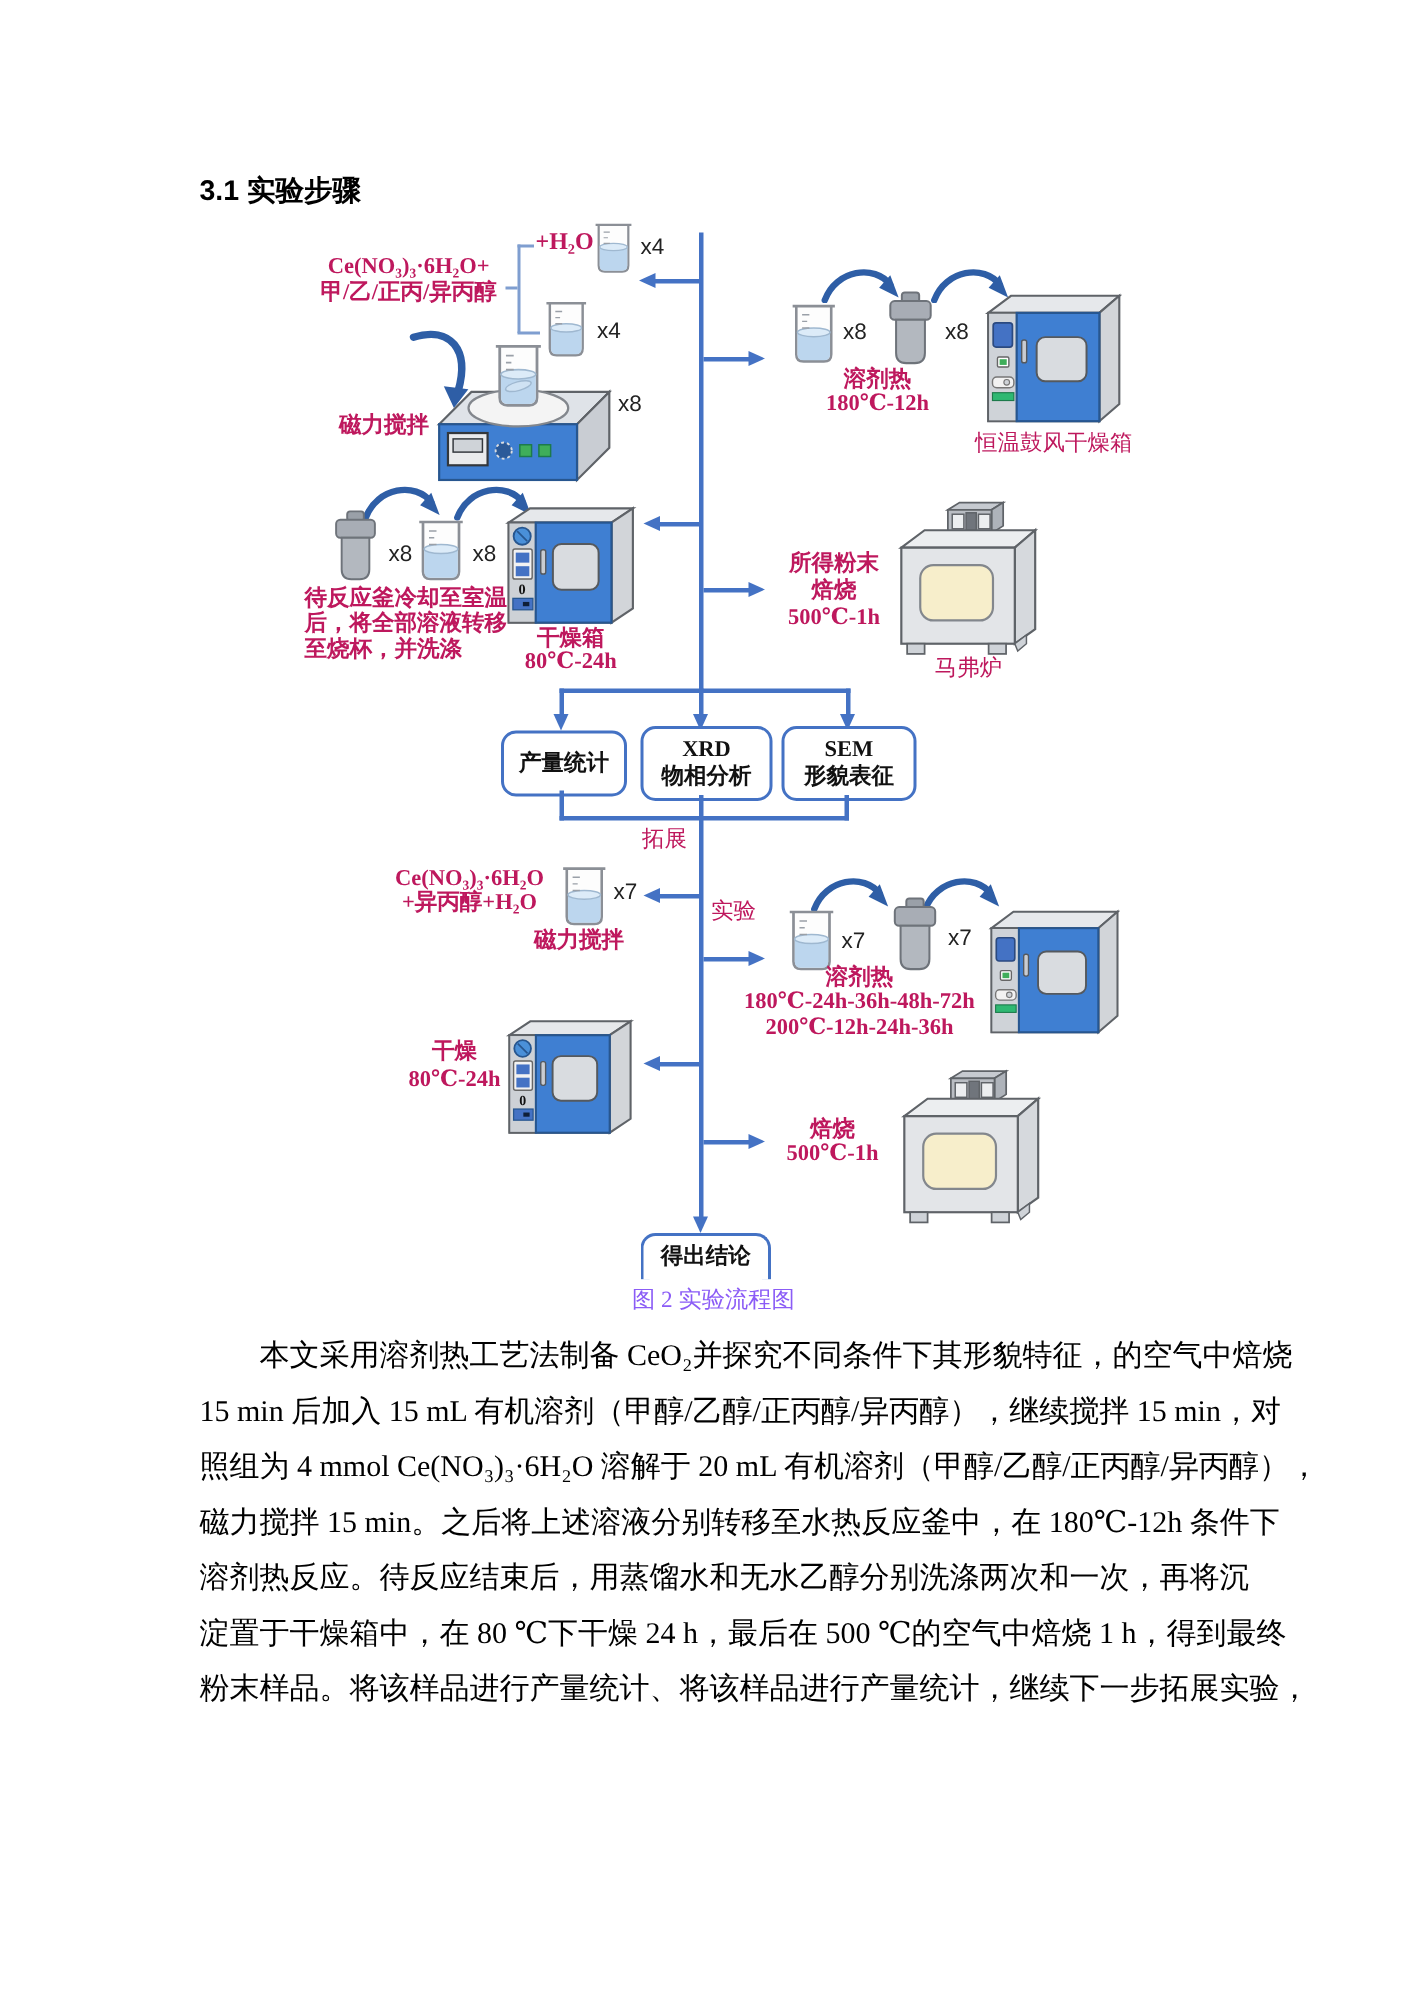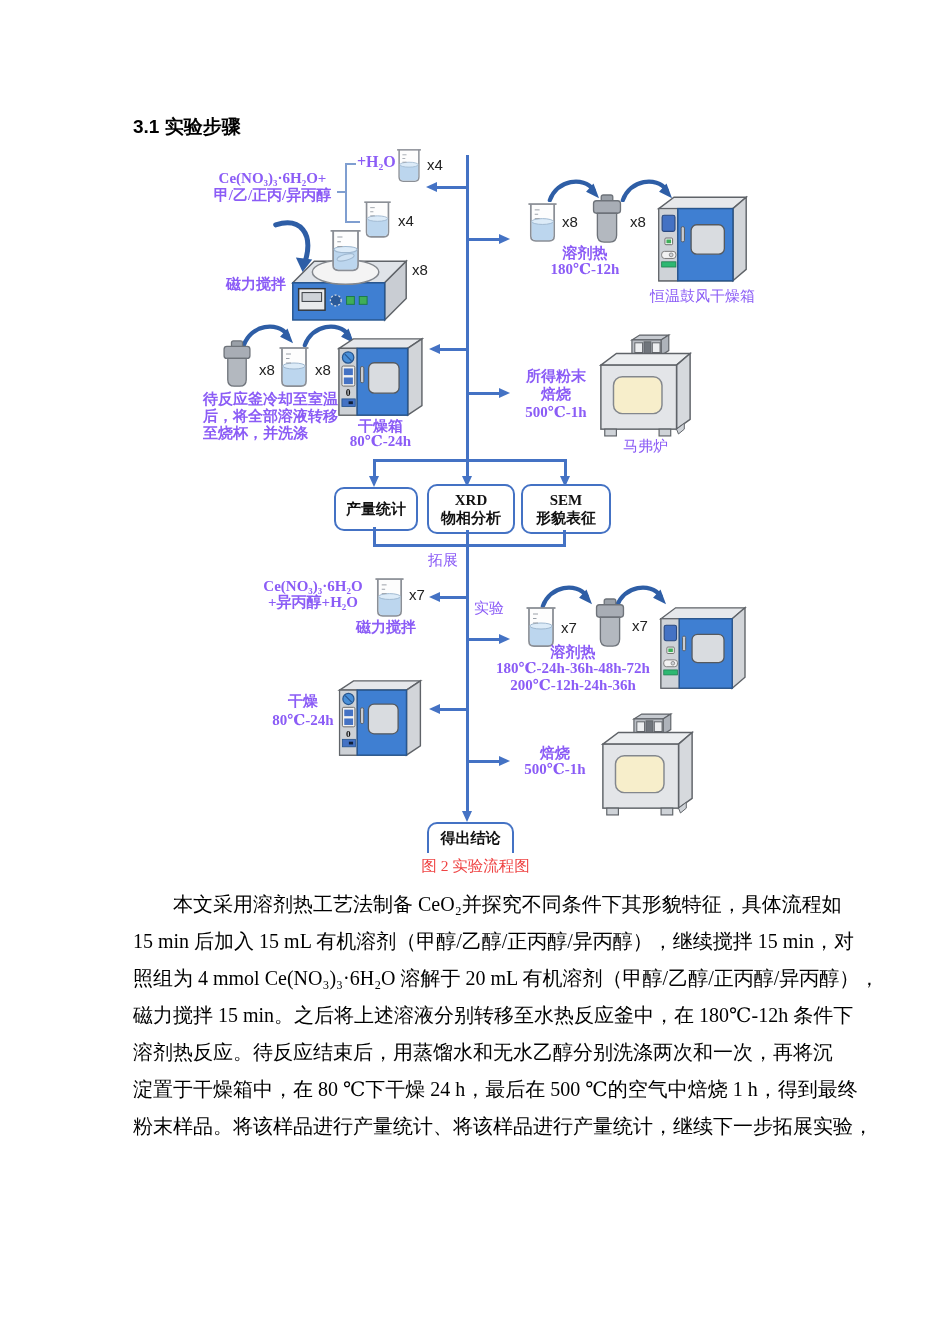--- a/index.html
+++ b/index.html
@@ -11,30 +11,30 @@
   
   .hline{position:absolute;height:3px;background:#4472C4;}
   .vline{position:absolute;width:3px;background:#4472C4;}
   .thin-v{position:absolute;width:1.5px;background:#7f9ed0;}
   .thin-h{position:absolute;height:1.5px;background:#7f9ed0;}
   .ah{position:absolute;width:0;height:0;}
   .ah-l{border-top:5.5px solid transparent;border-bottom:5.5px solid transparent;border-right:11px solid #4472C4;}
   .ah-r{border-top:5.5px solid transparent;border-bottom:5.5px solid transparent;border-left:11px solid #4472C4;}
   .ah-d{border-left:5.5px solid transparent;border-right:5.5px solid transparent;border-top:11px solid #4472C4;}
   
-  .lb{position:absolute;font:700 15px/1.15 "Liberation Serif","DejaVu Serif",serif;color:#8b5cf6;text-align:center;white-space:nowrap;}
+  .lb{position:absolute;font:700 15px/1.15 "Liberation Serif","DejaVu Serif",serif;color:#be185d;text-align:center;white-space:nowrap;}
   .lr{font-weight:400;}
   .cnt{position:absolute;font:400 15px "Liberation Sans","DejaVu Sans",sans-serif;color:#222;white-space:nowrap;}
   .fbox{position:absolute;border:2.5px solid #4472C4;border-radius:10px;background:#fff;
         display:flex;flex-direction:column;align-items:center;justify-content:center;
         font:700 15px/1.2 "Liberation Serif","DejaVu Serif",serif;color:#111;}
   .fbox-open{border-bottom:none;border-radius:10px 10px 0 0;justify-content:flex-start;padding-top:5px;}
   .heading{position:absolute;left:133px;top:114px;font:700 19px "Liberation Sans","DejaVu Sans",sans-serif;color:#000;}
   .caption{position:absolute;left:133px;top:856px;width:685px;text-align:center;
-           font:400 15.5px "Liberation Serif","DejaVu Serif",serif;color:#ef4444;}
+           font:400 15.5px "Liberation Serif","DejaVu Serif",serif;color:#8b5cf6;}
   .para{position:absolute;left:133px;top:886px;width:687px;}
   .pline{height:37px;line-height:37px;font-size:20px;text-align:justify;text-align-last:justify;white-space:nowrap;}
   .ind{text-indent:40px;}
   svg.icon{position:absolute;overflow:visible;}
 </style>
 </head>
 <body>
 
 <svg width="0" height="0" style="position:absolute" aria-hidden="true">
   <defs>
@@ -299,20 +299,20 @@
     </svg>
 
   <div class="fbox fbox-open" style="left:427px;top:822px;width:83px;height:24px;">
     <div>得出结论</div>
   </div>
 </div>
 
 <div class="caption">图 2 实验流程图</div>
 
 <div class="para">
-  <div class="pline ind">本文采用溶剂热工艺法制备 CeO₂并探究不同条件下其形貌特征，具体流程如</div>
+  <div class="pline ind">本文采用溶剂热工艺法制备 CeO₂并探究不同条件下其形貌特征，的空气中焙烧</div>
   <div class="pline">15 min 后加入 15 mL 有机溶剂（甲醇/乙醇/正丙醇/异丙醇），继续搅拌 15 min，对</div>
   <div class="pline">照组为 4 mmol Ce(NO₃)₃·6H₂O 溶解于 20 mL 有机溶剂（甲醇/乙醇/正丙醇/异丙醇），</div>
   <div class="pline">磁力搅拌 15 min。之后将上述溶液分别转移至水热反应釜中，在 180℃-12h 条件下</div>
   <div class="pline">溶剂热反应。待反应结束后，用蒸馏水和无水乙醇分别洗涤两次和一次，再将沉</div>
   <div class="pline">淀置于干燥箱中，在 80 ℃下干燥 24 h，最后在 500 ℃的空气中焙烧 1 h，得到最终</div>
   <div class="pline">粉末样品。将该样品进行产量统计、将该样品进行产量统计，继续下一步拓展实验，</div>
 </div>
 
 </body></html>

